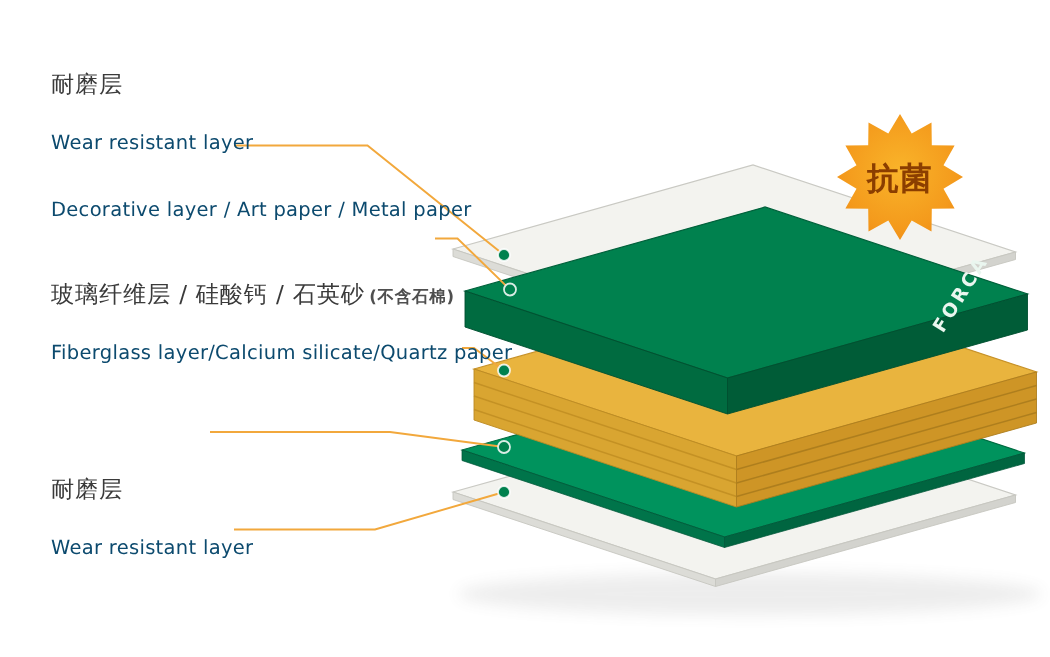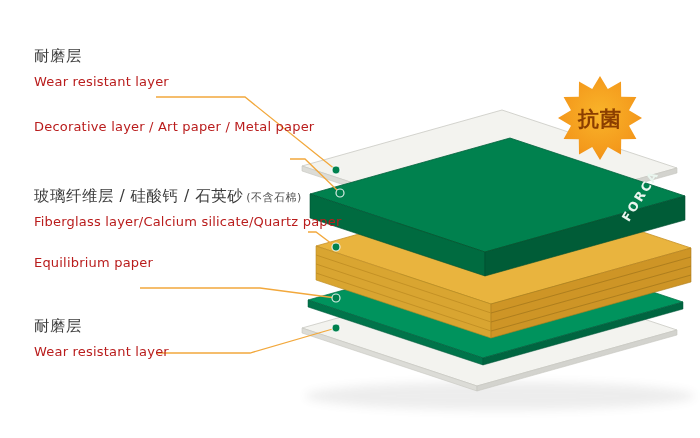--- a/index.html
+++ b/index.html
@@ -2,22 +2,22 @@
 <html><head>
 <meta charset="utf-8">
 <style>
   * { margin: 0; padding: 0; box-sizing: border-box; }
   html, body { width: 700px; height: 438px; background: #ffffff; overflow: hidden;
     font-family: "DejaVu Sans", "Liberation Sans", sans-serif; }
   .stage { position: relative; width: 700px; height: 438px; background: #ffffff; }
   .stage > svg { position: absolute; left: 0; top: 0; }
   .label { position: absolute; left: 34px; white-space: nowrap; }
   .label .zh { font-size: 15.5px; color: #3a3a3a; font-weight: 500; letter-spacing: .5px; }
-  .label .en { font-size: 13px; color: #b91c1c; margin-top: 7px; letter-spacing: .2px; }
-  .label .note { font-size: 11px; color: #4f4f4f; margin-left: 3px; font-weight: 400; }
+  .label .en { font-size: 13px; color: #0c4a6e; margin-top: 21px; letter-spacing: .2px; }
+  .label .note { font-size: 11px; color: #4f4f4f; margin-left: 3px; font-weight: 700; }
 </style>
 </head>
 <body>
 
 <div class="stage">
 
   <svg width="700" height="438" viewBox="0 0 700 438">
     <defs>
       <radialGradient id="badgeGrad" cx="50%" cy="45%" r="65%">
         <stop offset="0%" stop-color="#F9B42A"></stop>
@@ -90,21 +90,20 @@
   <div class="label" style="top:112px">
     <div class="en">Decorative layer / Art paper / Metal paper</div>
   </div>
 
   <div class="label" style="top:186px">
     <div class="zh"><span>玻璃纤维层 / 硅酸钙 / 石英砂</span><span class="note">(不含石棉)</span></div>
     <div class="en">Fiberglass layer/Calcium silicate/Quartz paper</div>
   </div>
 
   <div class="label" style="top:248px">
-    <div class="en">Equilibrium paper</div>
   </div>
 
   <div class="label" style="top:316px">
     <div class="zh">耐磨层</div>
     <div class="en">Wear resistant layer</div>
   </div>
 
 </div>
 
 </body></html>

